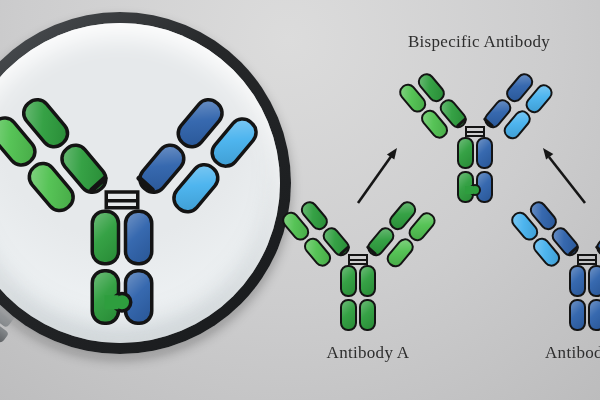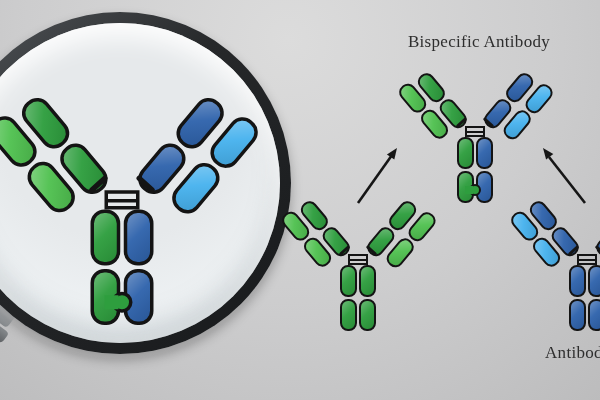--- a/index.html
+++ b/index.html
@@ -203,15 +203,16 @@
         <div class="seg s1" style="background: rgb(47, 99, 172);"></div>
         <div class="seg s2" style="background: rgb(47, 99, 172);"></div>
       </div>
       <div class="chain" style="left: 1px; top: 6px;">
         <div class="seg s1" style="background: rgb(47, 99, 172);"></div>
         <div class="seg s2" style="background: rgb(47, 99, 172);"></div>
       </div>
     </div>
 
   <div class="lbl center" style="left:329px; top:33px; width:300px;">Bispecific Antibody</div>
+  <div class="lbl center" style="left:218px; top:344px; width:300px;">Antibody A</div>
   <div class="lbl" style="left:545px; top:344px; width:220px;">Antibody B</div>
 
 </div>
 
 </body></html>

